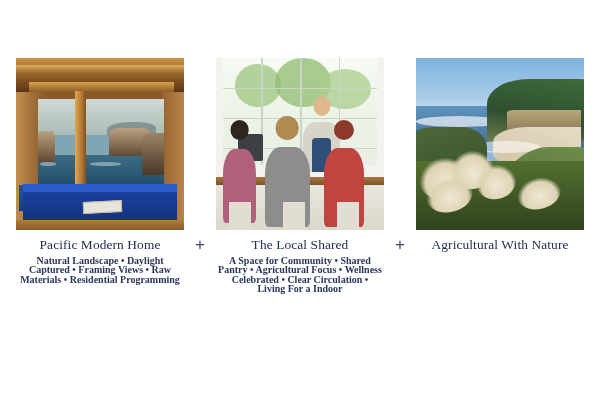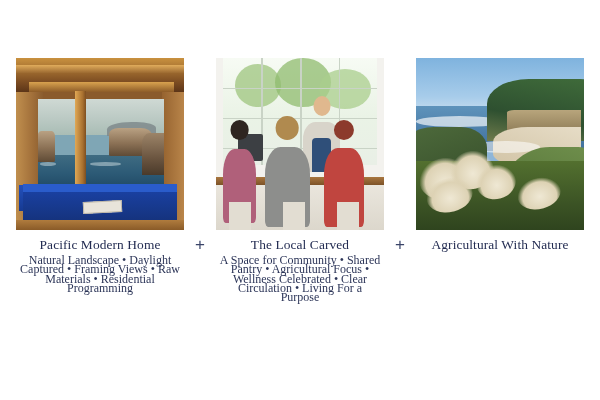--- a/index.html
+++ b/index.html
@@ -50,24 +50,25 @@
   }
   .panel-title {
     color: #232c52;
     font-size: 13.4px;
     line-height: 15px;
     letter-spacing: 0.1px;
     white-space: nowrap;
   }
   .panel-subtitle {
     color: #2c3558;
-    font-size: 12px;
+    font-size: 10px;
     line-height: 9.3px;
     margin-top: 4px;
     padding: 0 2px;
+    font-weight: bold;
   }
   .plus {
     width: 28px;
     height: 172px;
     display: flex;
     align-items: flex-end;
     justify-content: center;
     padding-bottom: 0;
     position: relative;
   }
@@ -395,22 +396,22 @@
         <div class="person p2">
           <div class="p-head"></div>
           <div class="p-body"></div>
         </div>
         <div class="person p3">
           <div class="p-head"></div>
           <div class="p-body"></div>
         </div>
       </div>
       <div class="panel-caption">
-        <div class="panel-title">The Local Carved</div>
-        <div class="panel-subtitle">A Space for Community • Shared Pantry • Agricultural Focus • Wellness Celebrated • Clear Circulation • Living For a Purpose</div>
+        <div class="panel-title">The Local Shared</div>
+        <div class="panel-subtitle">A Space for Community • Shared Pantry • Agricultural Focus • Wellness Celebrated • Clear Circulation • Living For a Indoor</div>
       </div>
     </div>
 
     <div class="plus">
       <span class="plus-glyph">+</span>
     </div>
 
     <div class="panel">
       <div class="panel-image img-coast">
         <div class="c-sky"></div>

